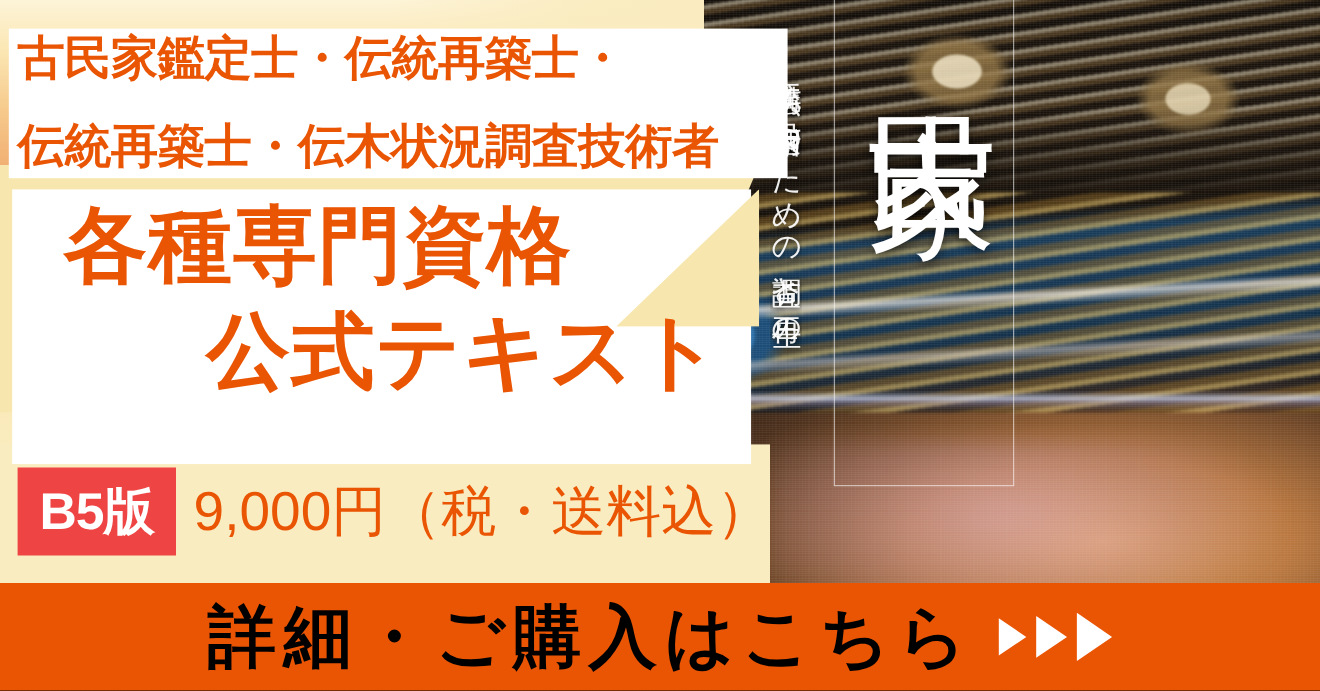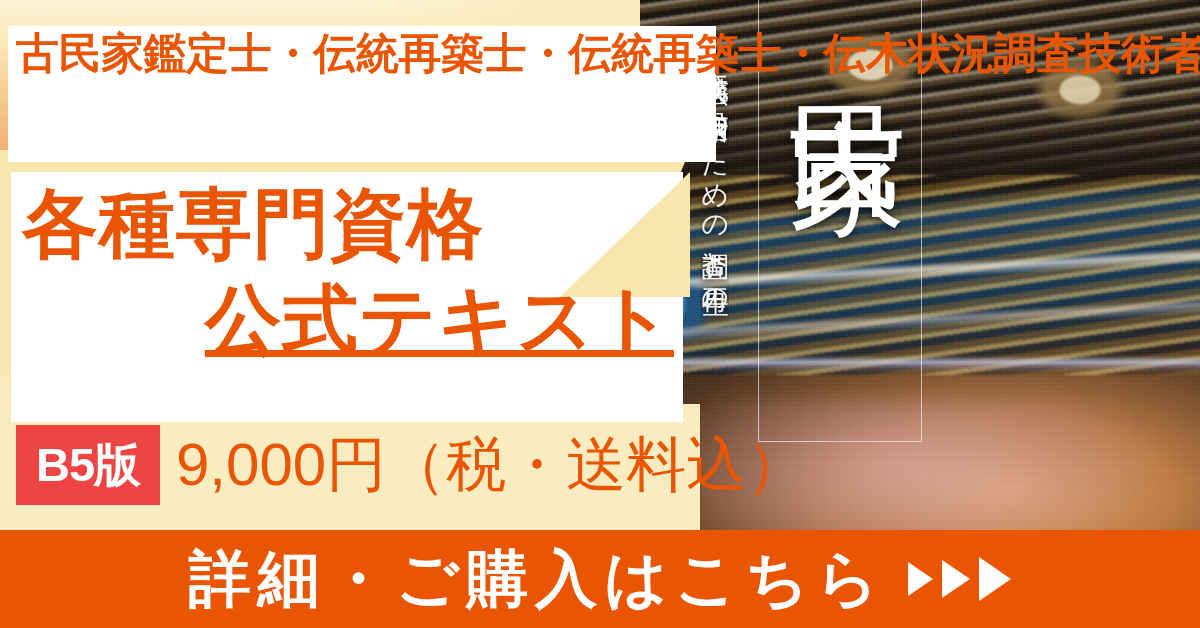--- a/index.html
+++ b/index.html
@@ -127,56 +127,56 @@
   }
   .panel-main-cut{
     position:absolute;left:560px;top:172px;width:130px;height:125px;
     background:#f7e6ae;
     clip-path:polygon(130px 0, 130px 0, 0 125px, 130px 125px);
   }
 
   
   .headline{
     position:absolute;left:16px;top:26px;width:700px;height:136px;
-    display:flex;flex-direction:row;justify-content:space-between;
+    display:flex;flex-direction:column;justify-content:space-between;
     color:#ea5504;font-weight:700;
     font-size:43px;line-height:1.30;letter-spacing:-0.5px;
     white-space:nowrap;
   }
   .title{
     position:absolute;left:14px;top:176px;width:660px;height:240px;
     color:#ea5504;font-weight:700;
     font-size:76px;line-height:1.26;letter-spacing:1px;
     white-space:nowrap;
   }
-  .title .l1{display:block;text-align:left;padding-left:8px;}
-  .title .l2{display:block;text-align:right;padding-left:156px;text-decoration:underline;}
+  .title .l1{display:block;text-align:left;padding-left:8px;margin-left:36px;}
+  .title .l2{display:block;text-align:center;padding-left:156px;}
 
   
   .badge{
     position:absolute;left:16px;top:425px;width:144px;height:80px;
     background:#ef4444;color:#fff;
     display:flex;align-items:center;justify-content:center;
     font-size:47px;font-weight:700;letter-spacing:-1px;
   }
   .price{
     position:absolute;left:176px;top:425px;height:80px;
     display:flex;align-items:center;
-    color:#ea5504;font-size:60px;font-weight:400;letter-spacing:0px;
+    color:#ea5504;font-size:50px;font-weight:400;letter-spacing:0px;
     white-space:nowrap;
   }
 
   
   .cta{
     position:absolute;left:0;top:530px;width:1200px;height:98px;
     background:#ea5504;
     display:flex;align-items:center;justify-content:center;
   }
   .cta-text{
-    color:#ffffff;font-size:62px;font-weight:700;
+    color:#000000;font-size:62px;font-weight:700;
     letter-spacing:7px;white-space:nowrap;
     margin-right:22px;
   }
   .arrows{display:flex;align-items:center;gap:9px;}
   .arrows i{
     display:block;width:0;height:0;border-style:solid;
     border-color:transparent transparent transparent #ffffff;
   }
   .arrows i:nth-child(1){border-width:17px 0 17px 25px;}
   .arrows i:nth-child(2){border-width:19px 0 19px 28px;}

